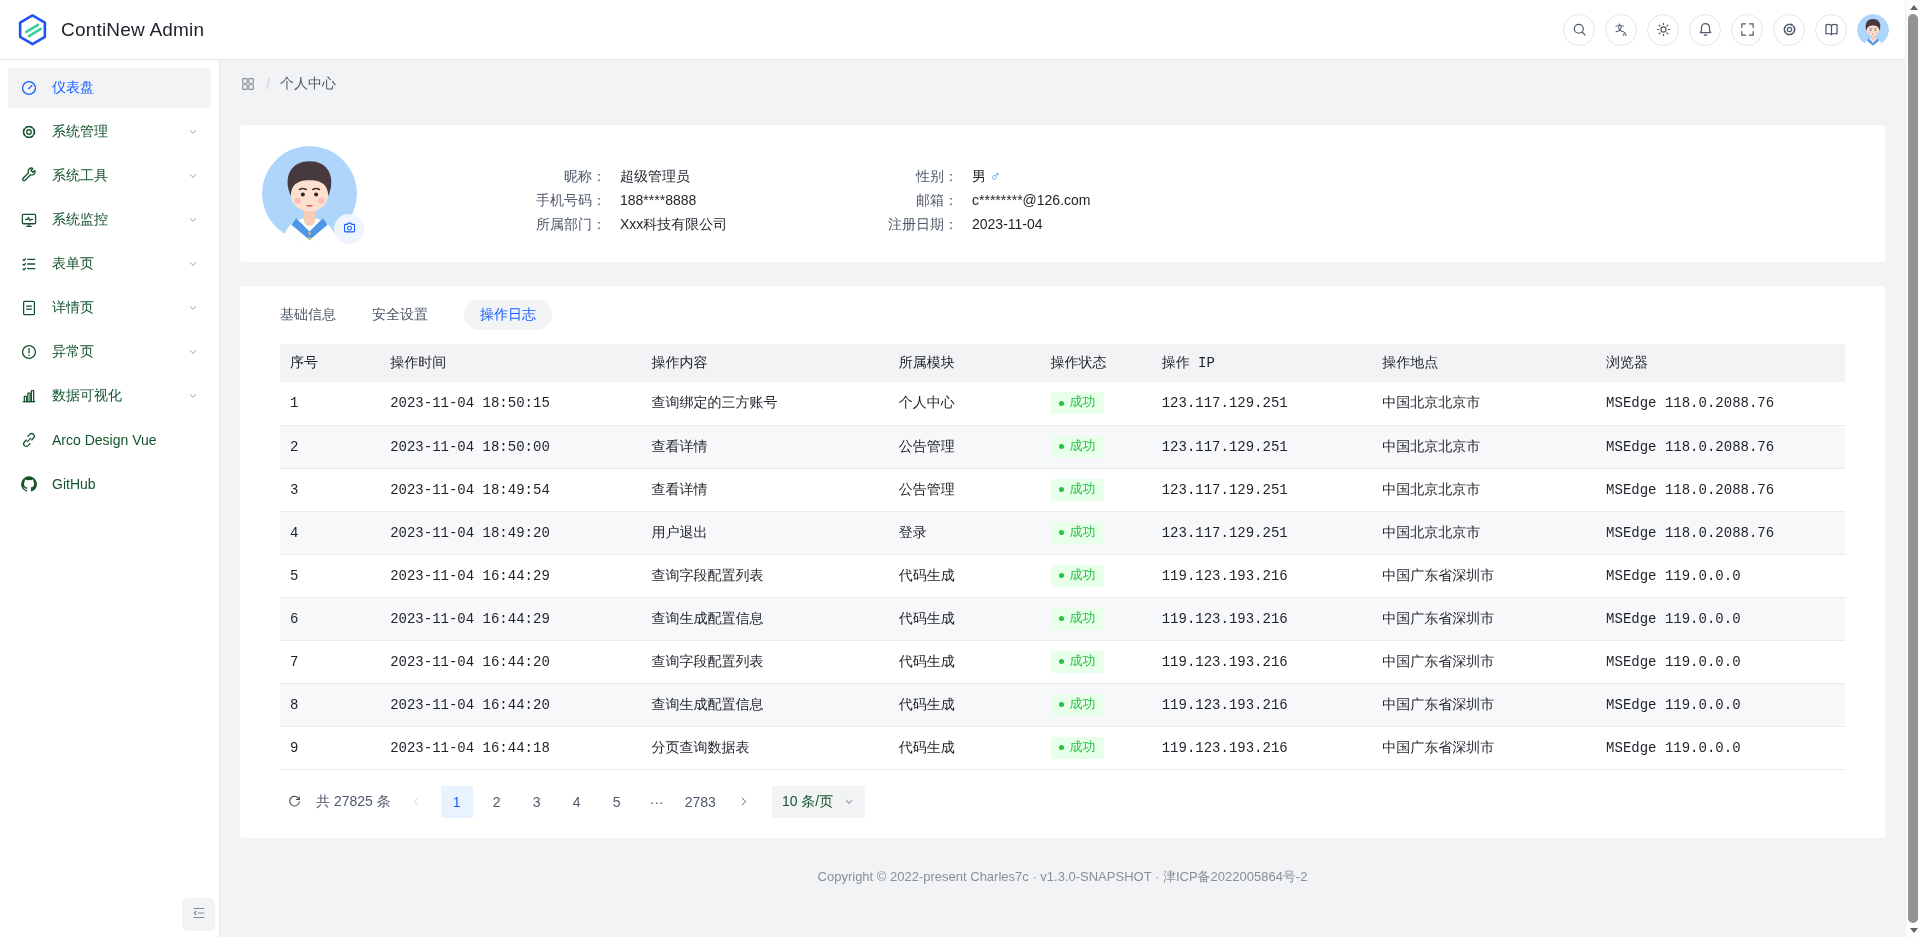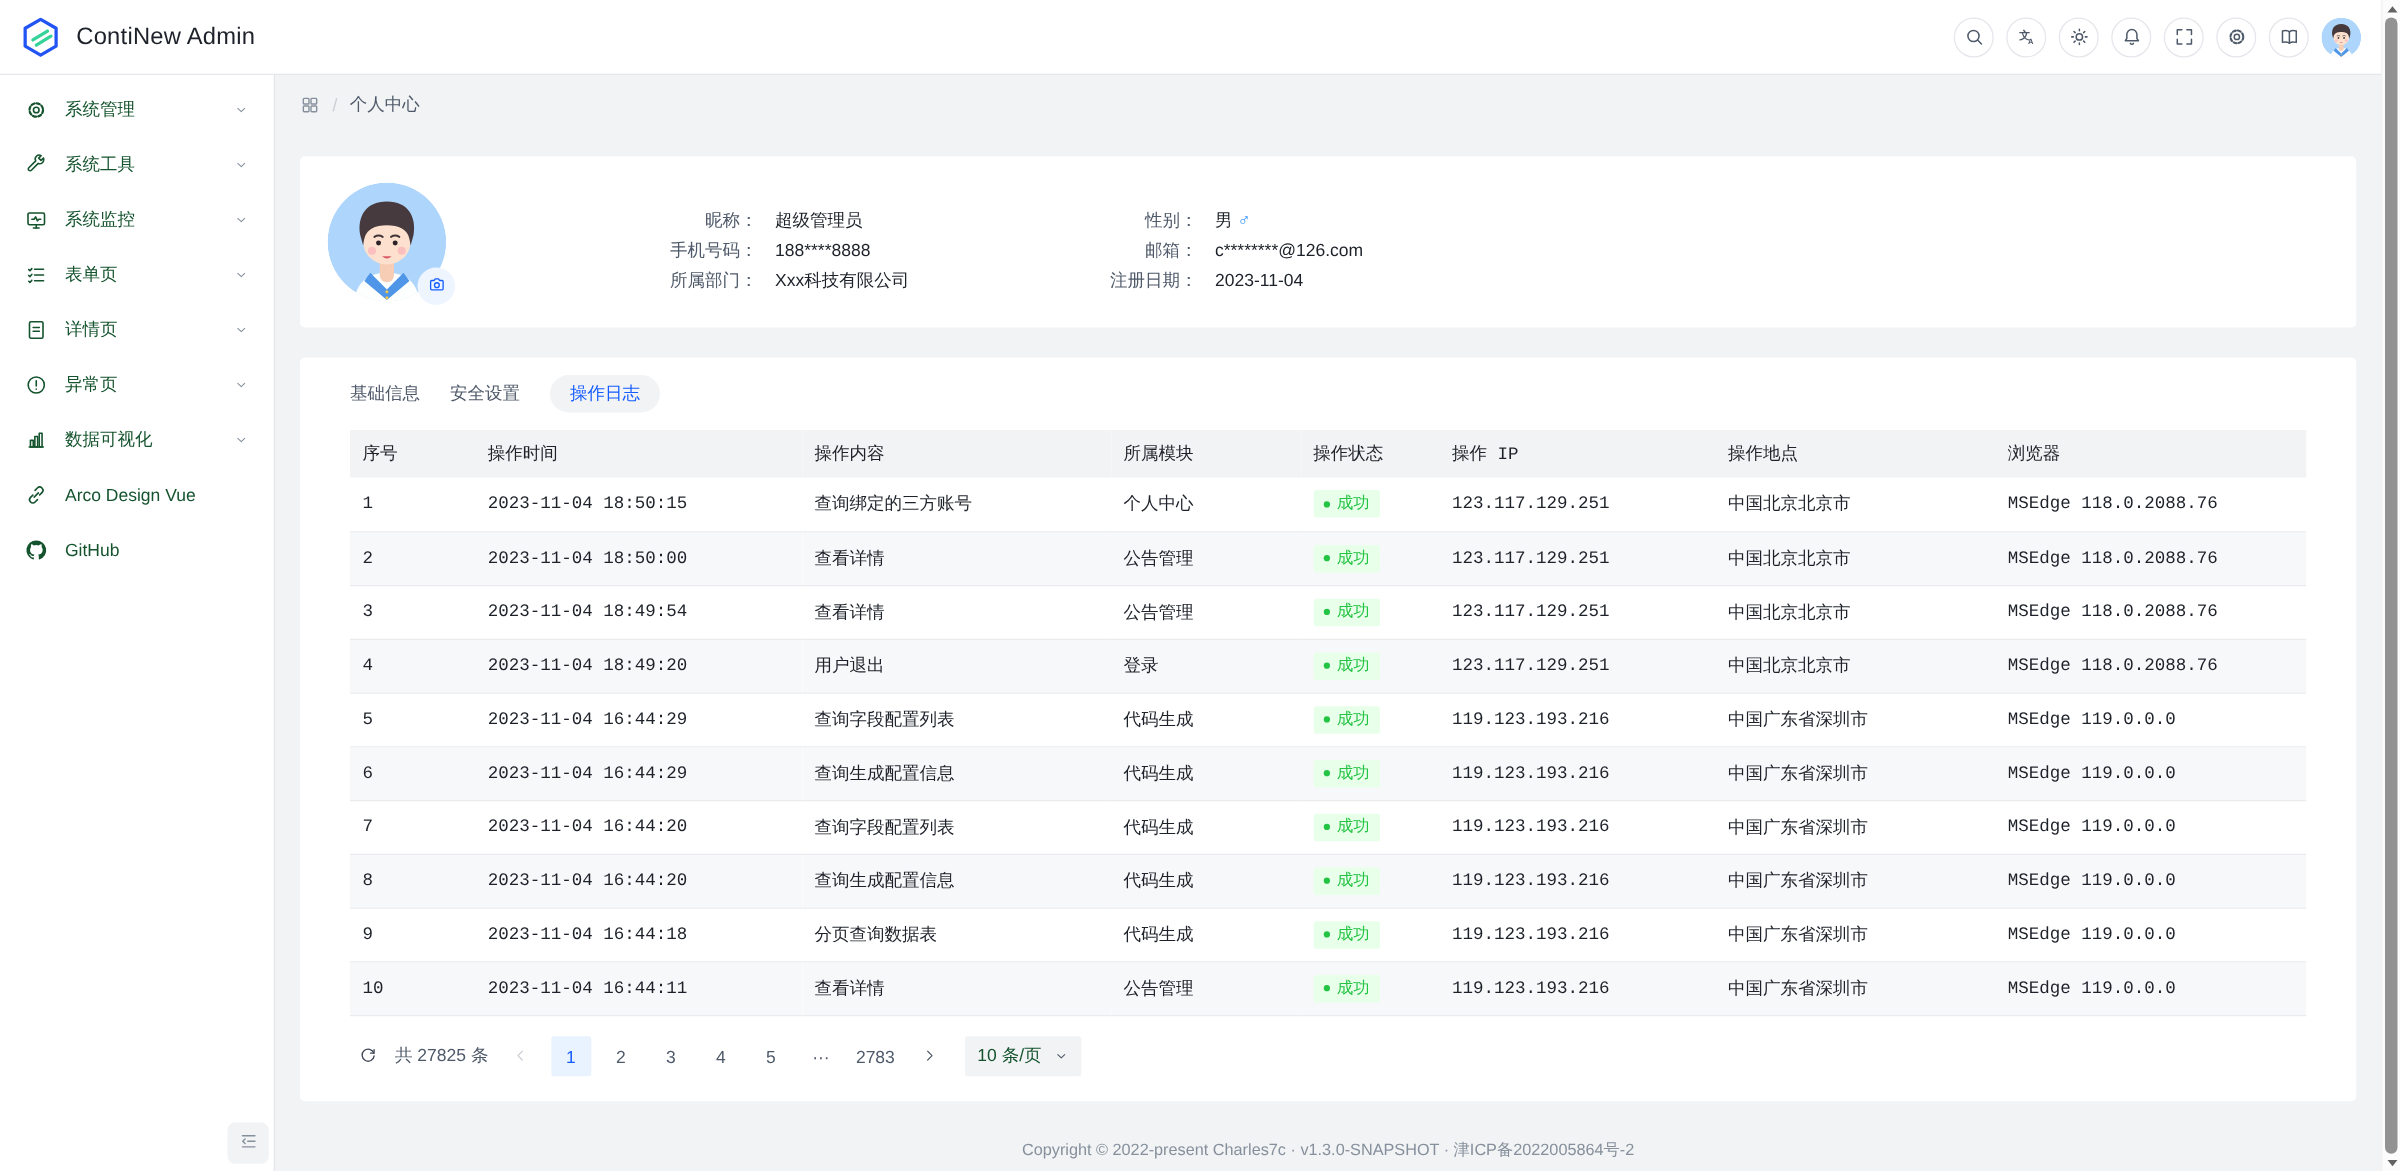--- a/index.html
+++ b/index.html
@@ -46,21 +46,21 @@
   .avatar-badge svg{width:15px;height:15px;}
   .profile-info{display:flex;margin-left:171px;padding-top:21px;}
   .pcol{display:flex;flex-direction:column;gap:5px;}
   .pcol.c1{width:352px;}
   .field{display:flex;line-height:19px;}
   .flabel{width:78px;text-align:right;color:#4e5969;flex:0 0 auto;white-space:nowrap;}
   .fvalue{margin-left:14px;color:#1d2129;white-space:nowrap;}
   .male{color:#3491fa;margin-left:4px;}
   
   .content-card{padding:14px 40px 20px;}
-  .tabs{display:flex;align-items:center;gap:24px;margin-bottom:14px;}
+  .tabs{display:flex;align-items:center;gap:36px;margin-bottom:14px;}
   .tab{color:#4e5969;padding:6px 0;cursor:pointer;white-space:nowrap;}
   .tab.active{background:#f2f3f5;color:#165dff;border-radius:16px;padding:6px 16px;}
   table{width:100%;border-collapse:collapse;table-layout:fixed;font-family:Liberation Mono, monospace;}
   th{background:#f2f3f5;height:38px;text-align:left;padding:0 10px;font-weight:500;color:#1d2129;font-size:14px;white-space:nowrap;}
   td{height:43px;padding:0 10px;border-bottom:1px solid #e9ebef;color:#1d2129;white-space:nowrap;overflow:hidden;}
   tr.tr-even td{background:#f7f8fa;}
   .status-badge{display:inline-flex;align-items:center;gap:6px;background:#e8ffea;color:#23c343;padding:2px 8px;font-size:13px;border-radius:2px;line-height:18px;}
   .status-badge::before{content:"";width:5px;height:5px;border-radius:50%;background:#23c343;}
   
   .pagination{display:flex;align-items:center;gap:8px;margin-top:16px;color:#4e5969;}
@@ -179,20 +179,30 @@
   </g>
           </svg>
         </div>
       </div>
   </header>
 
   <div class="body-row">
 
     <aside class="sidebar">
       <nav class="menu">
+          <div class="menu-item active">
+            <span class="icon" style="display:flex;">
+              <svg viewBox="0 0 24 24" fill="none" stroke="currentColor" stroke-width="1.7" stroke-linecap="round" stroke-linejoin="round">
+                <circle cx="12" cy="12" r="8.6"></circle>
+                <path d="M12 12.5 16 8.5"></path>
+                <circle cx="12" cy="12.6" r="1" fill="currentColor" stroke="none"></circle>
+              </svg>
+            </span>
+            <span class="mi-label">仪表盘</span>
+          </div>
           <div class="menu-item">
             <span class="icon" style="display:flex;">
               <svg viewBox="0 0 24 24" fill="none" stroke="currentColor" stroke-width="1.7" stroke-linecap="round" stroke-linejoin="round">
                 <circle cx="12" cy="12" r="3"></circle>
                 <circle cx="12" cy="12" r="7.2" stroke-width="2.4" stroke-dasharray="3.3 2.4"></circle>
               </svg>
             </span>
             <span class="mi-label">系统管理</span>
             <span class="mi-chevron">
               <svg viewBox="0 0 24 24" fill="none" stroke="currentColor" stroke-width="1.7" stroke-linecap="round" stroke-linejoin="round">
@@ -507,30 +517,20 @@
               <tr class="">
                 <td>9</td>
                 <td>2023-11-04 16:44:18</td>
                 <td>分页查询数据表</td>
                 <td>代码生成</td>
                 <td><span class="status-badge">成功</span></td>
                 <td>119.123.193.216</td>
                 <td>中国广东省深圳市</td>
                 <td>MSEdge 119.0.0.0</td>
               </tr>
-              <tr class="tr-even">
-                <td>10</td>
-                <td>2023-11-04 16:44:11</td>
-                <td>查看详情</td>
-                <td>公告管理</td>
-                <td><span class="status-badge">成功</span></td>
-                <td>119.123.193.216</td>
-                <td>中国广东省深圳市</td>
-                <td>MSEdge 119.0.0.0</td>
-              </tr>
             </tbody>
         </table>
         <div class="pagination">
           <span class="refresh-btn" id="refresh-icon-slot">
               <svg viewBox="0 0 24 24" fill="none" stroke="currentColor" stroke-width="1.7" stroke-linecap="round" stroke-linejoin="round">
                 <path d="M19.3 8.8A7.7 7.7 0 1 0 19.7 12.3"></path>
                 <path d="M19.6 4.3v4.5h-4.5"></path>
               </svg>
             </span>
           <span class="total-text">共 27825 条</span>

